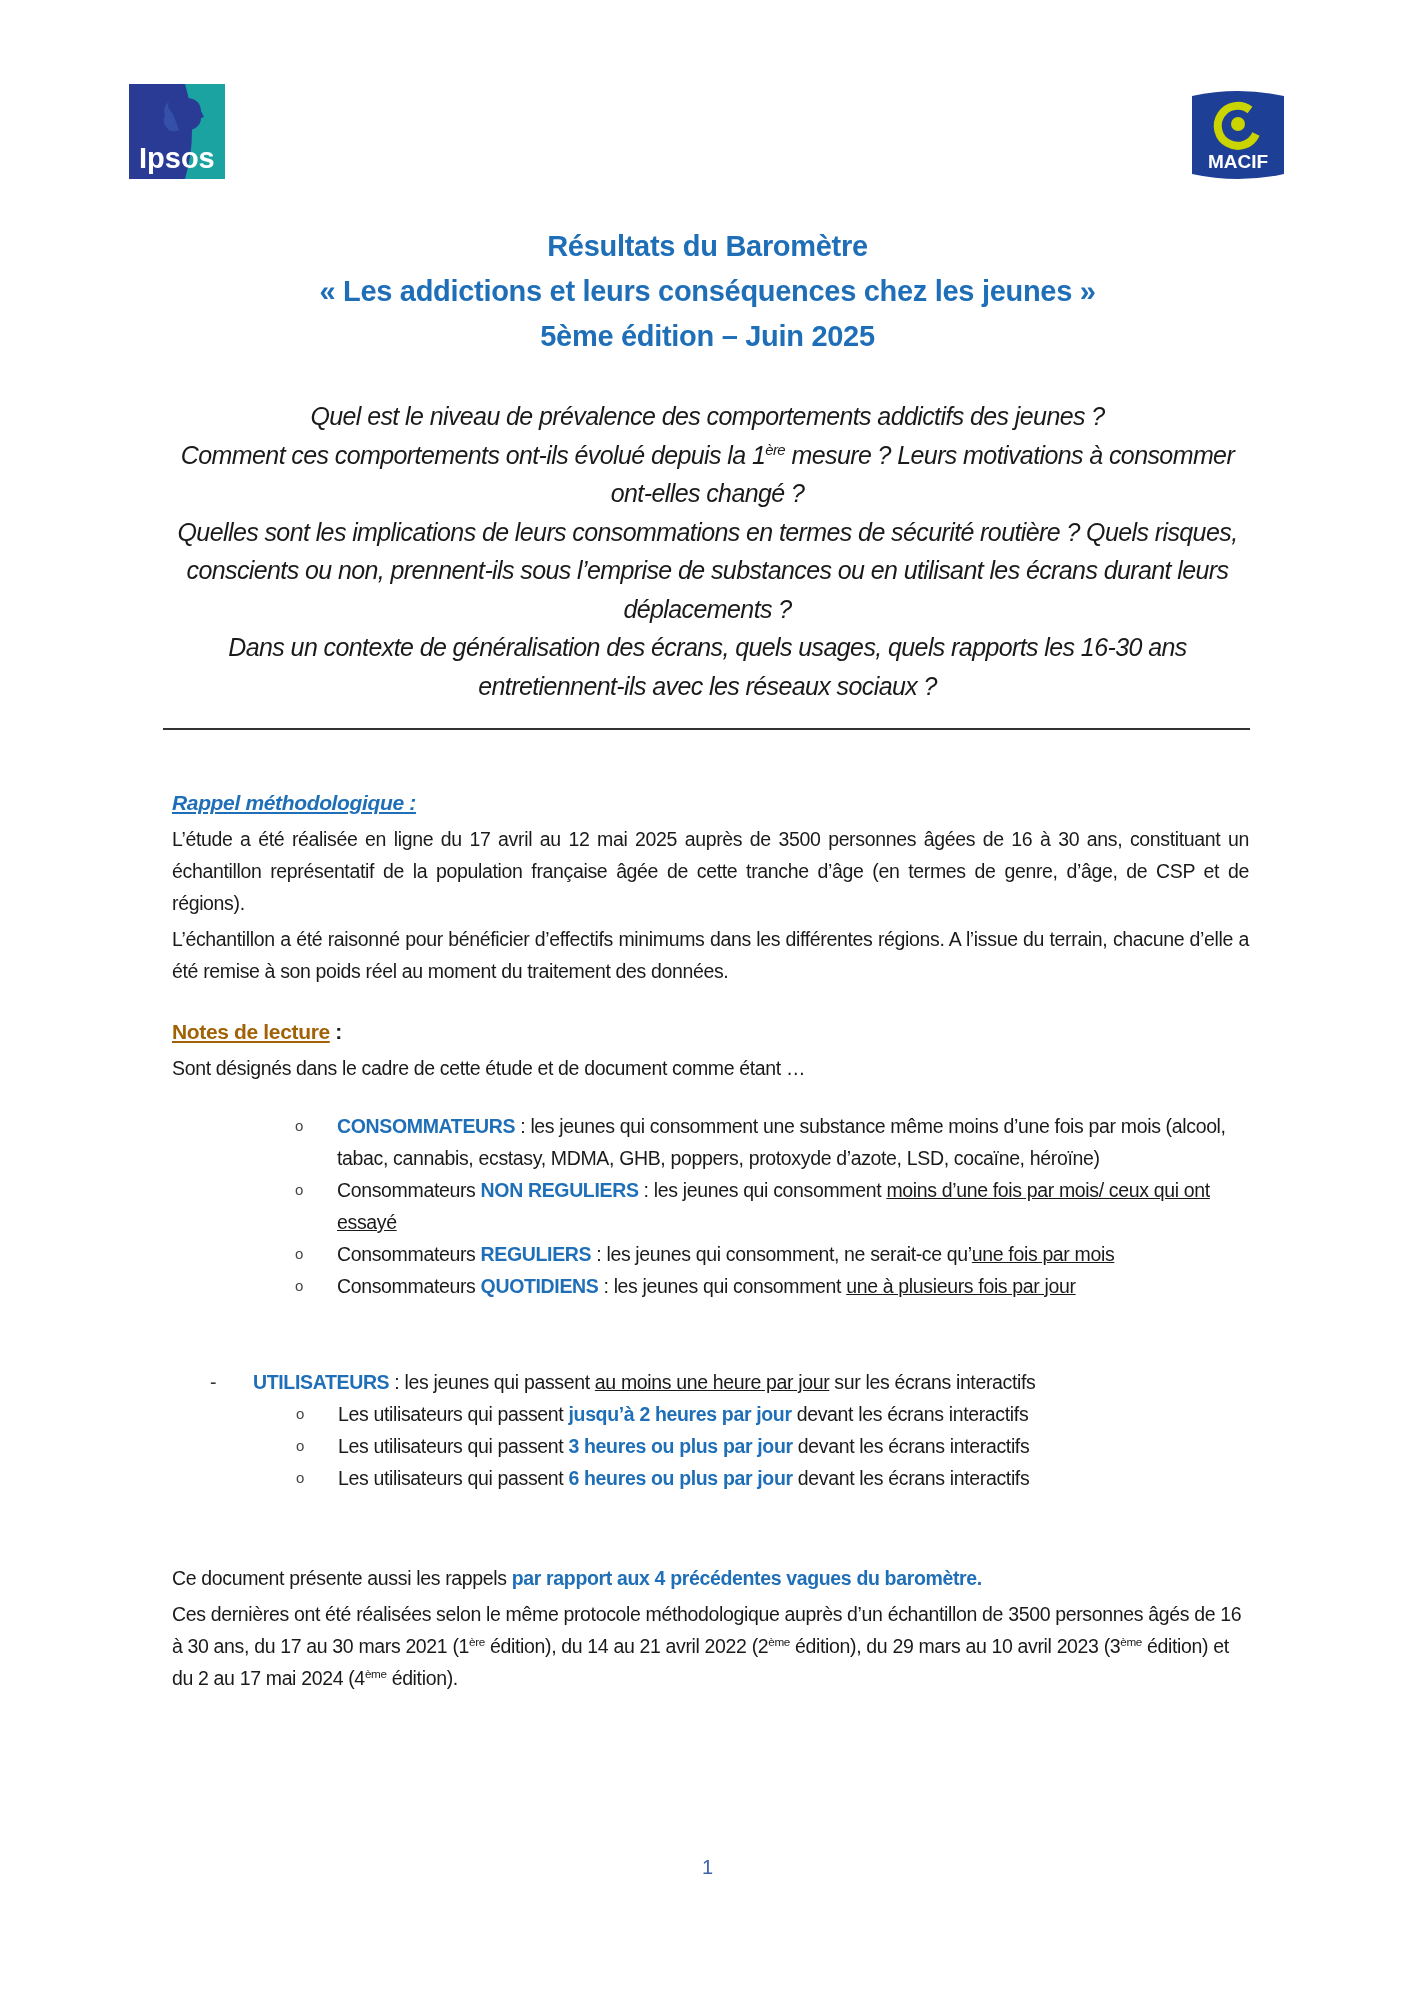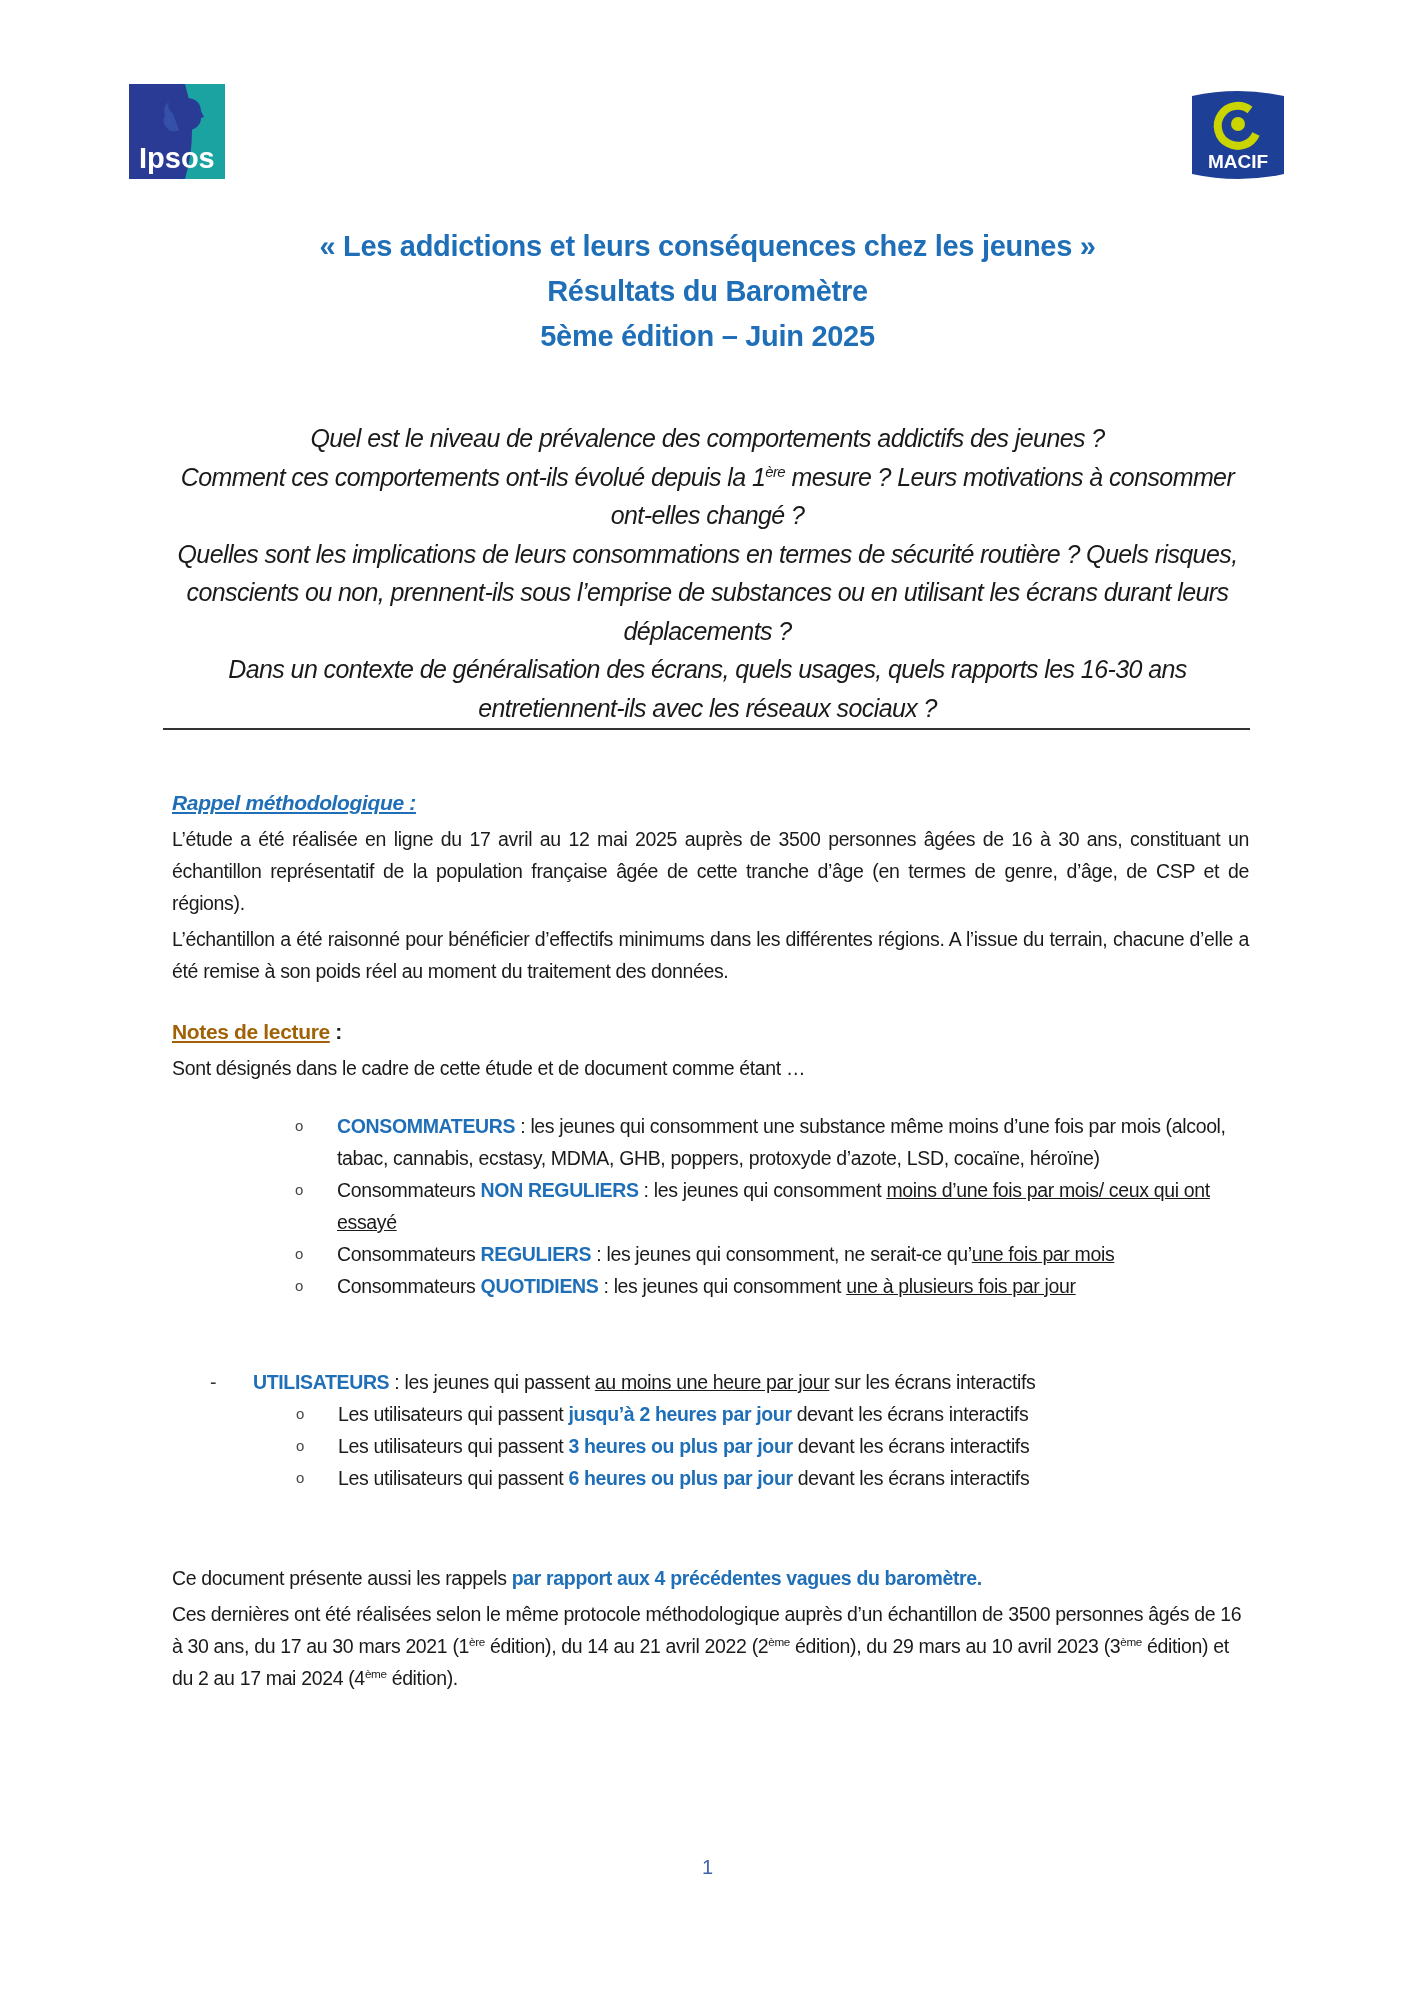--- a/index.html
+++ b/index.html
@@ -41,21 +41,21 @@
       color: #1f6fb8;
       font-weight: bold;
       font-size: 29px;
       line-height: 45px;
       letter-spacing: -0.3px;
     }
     .title-block div { white-space: nowrap; }
     
     .questions {
       position: absolute;
-      left: 160px; top: 419px;
+      left: 160px; top: 397px;
       width: 1095px;
       text-align: center;
       font-style: italic;
       font-size: 25px;
       line-height: 38.5px;
       color: #1a1a1a;
       letter-spacing: -0.6px;
     }
     .questions p { margin: 0; }
     sup { font-size: 0.6em; line-height: 0; vertical-align: super; }
@@ -154,22 +154,22 @@
   <div class="logo-macif">
     <svg width="100" height="92" viewBox="0 0 100 92">
       <path d="M4 8 Q50 -2 96 8 L96 86 Q50 96 4 86 Z" fill="#1d3f95"></path>
       <path d="M62 22 A20 20 0 1 0 68 46" fill="none" stroke="#c9d400" stroke-width="8" stroke-linecap="butt"></path>
       <circle cx="50" cy="36" r="7" fill="#c9d400"></circle>
       <text x="50" y="80" text-anchor="middle" fill="#ffffff" font-family="Liberation Sans, sans-serif" font-weight="bold" font-size="19">MACIF</text>
     </svg>
   </div>
 
   <div class="title-block">
+    <div>Résultats du Baromètre</div>
     <div>« Les addictions et leurs conséquences chez les jeunes »</div>
-    <div>Résultats du Baromètre</div>
     <div>5ème édition – Juin 2025</div>
   </div>
 
   <div class="questions">
     <p>Quel est le niveau de prévalence des comportements addictifs des jeunes ?</p>
     <p><span>Comment ces comportements ont-ils évolué depuis la 1</span><sup>ère</sup><span> mesure ? Leurs motivations à consommer ont-elles changé ?</span></p>
     <p>Quelles sont les implications de leurs consommations en termes de sécurité routière ? Quels risques, conscients ou non, prennent-ils sous l’emprise de substances ou en utilisant les écrans durant leurs déplacements ?</p>
     <p>Dans un contexte de généralisation des écrans, quels usages, quels rapports les 16-30 ans entretiennent-ils avec les réseaux sociaux ?</p>
   </div>
 

